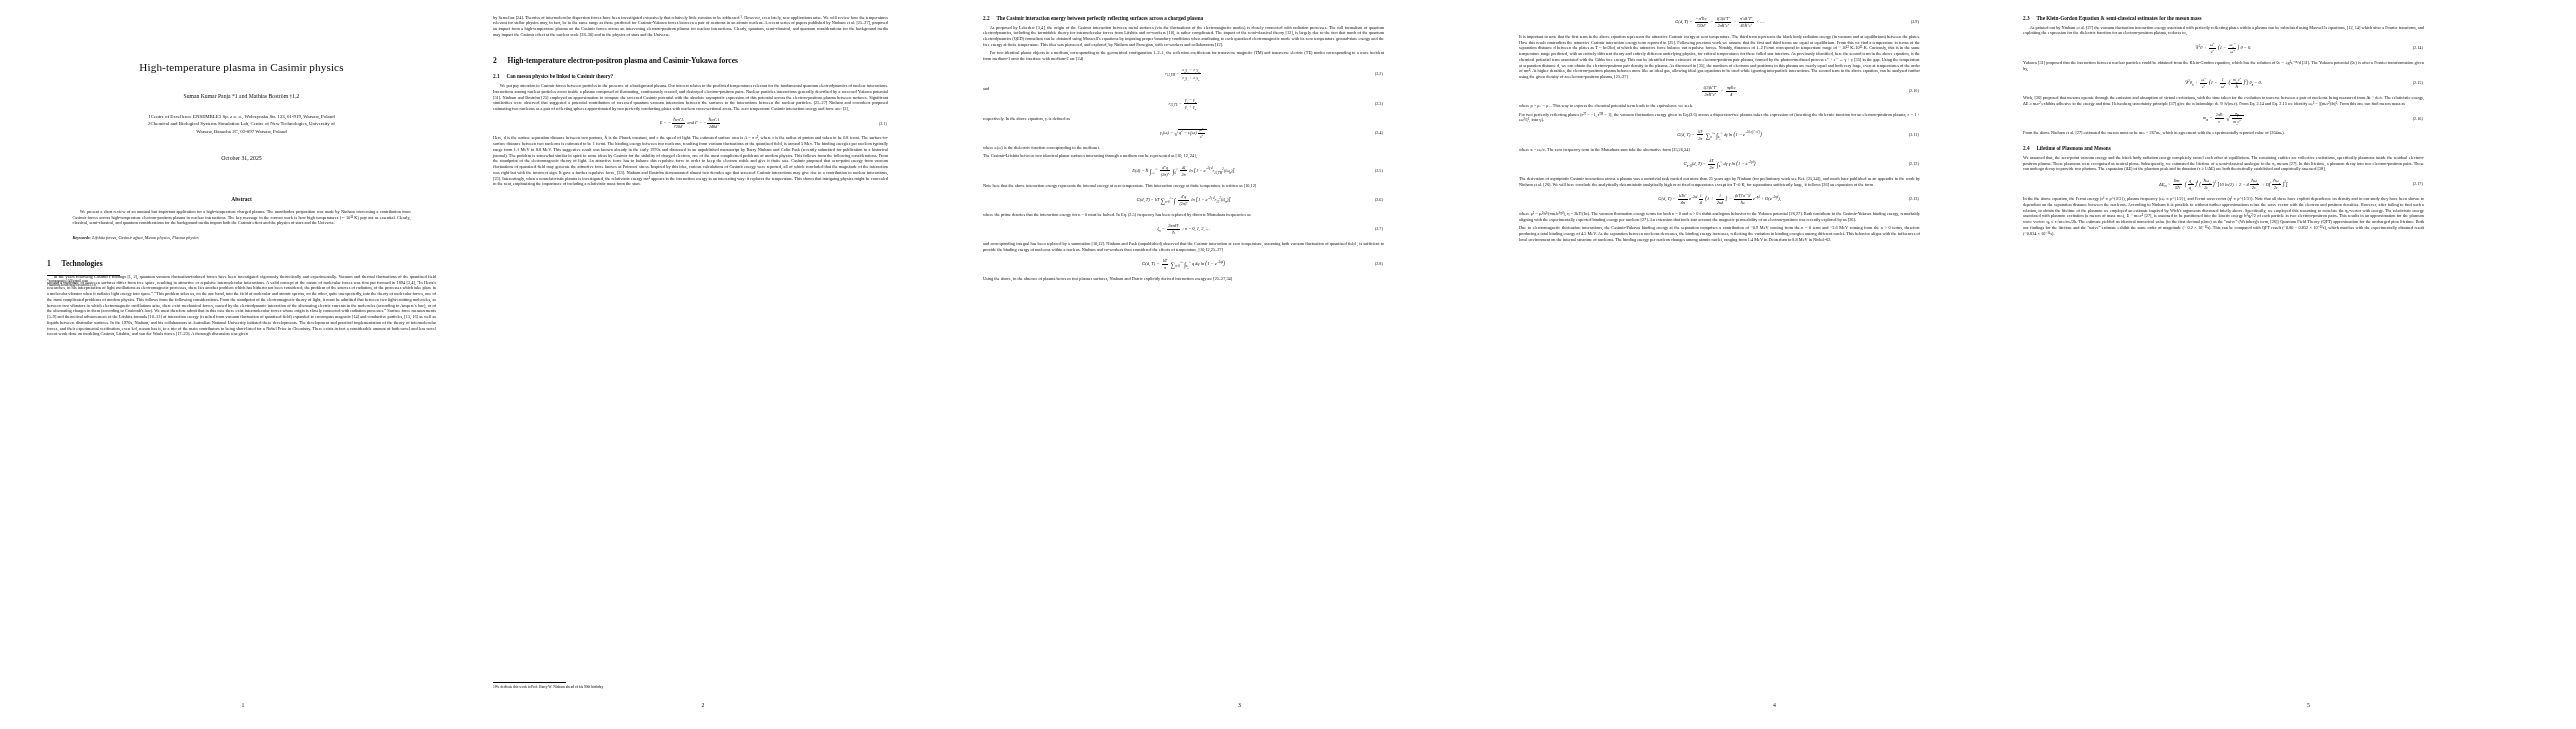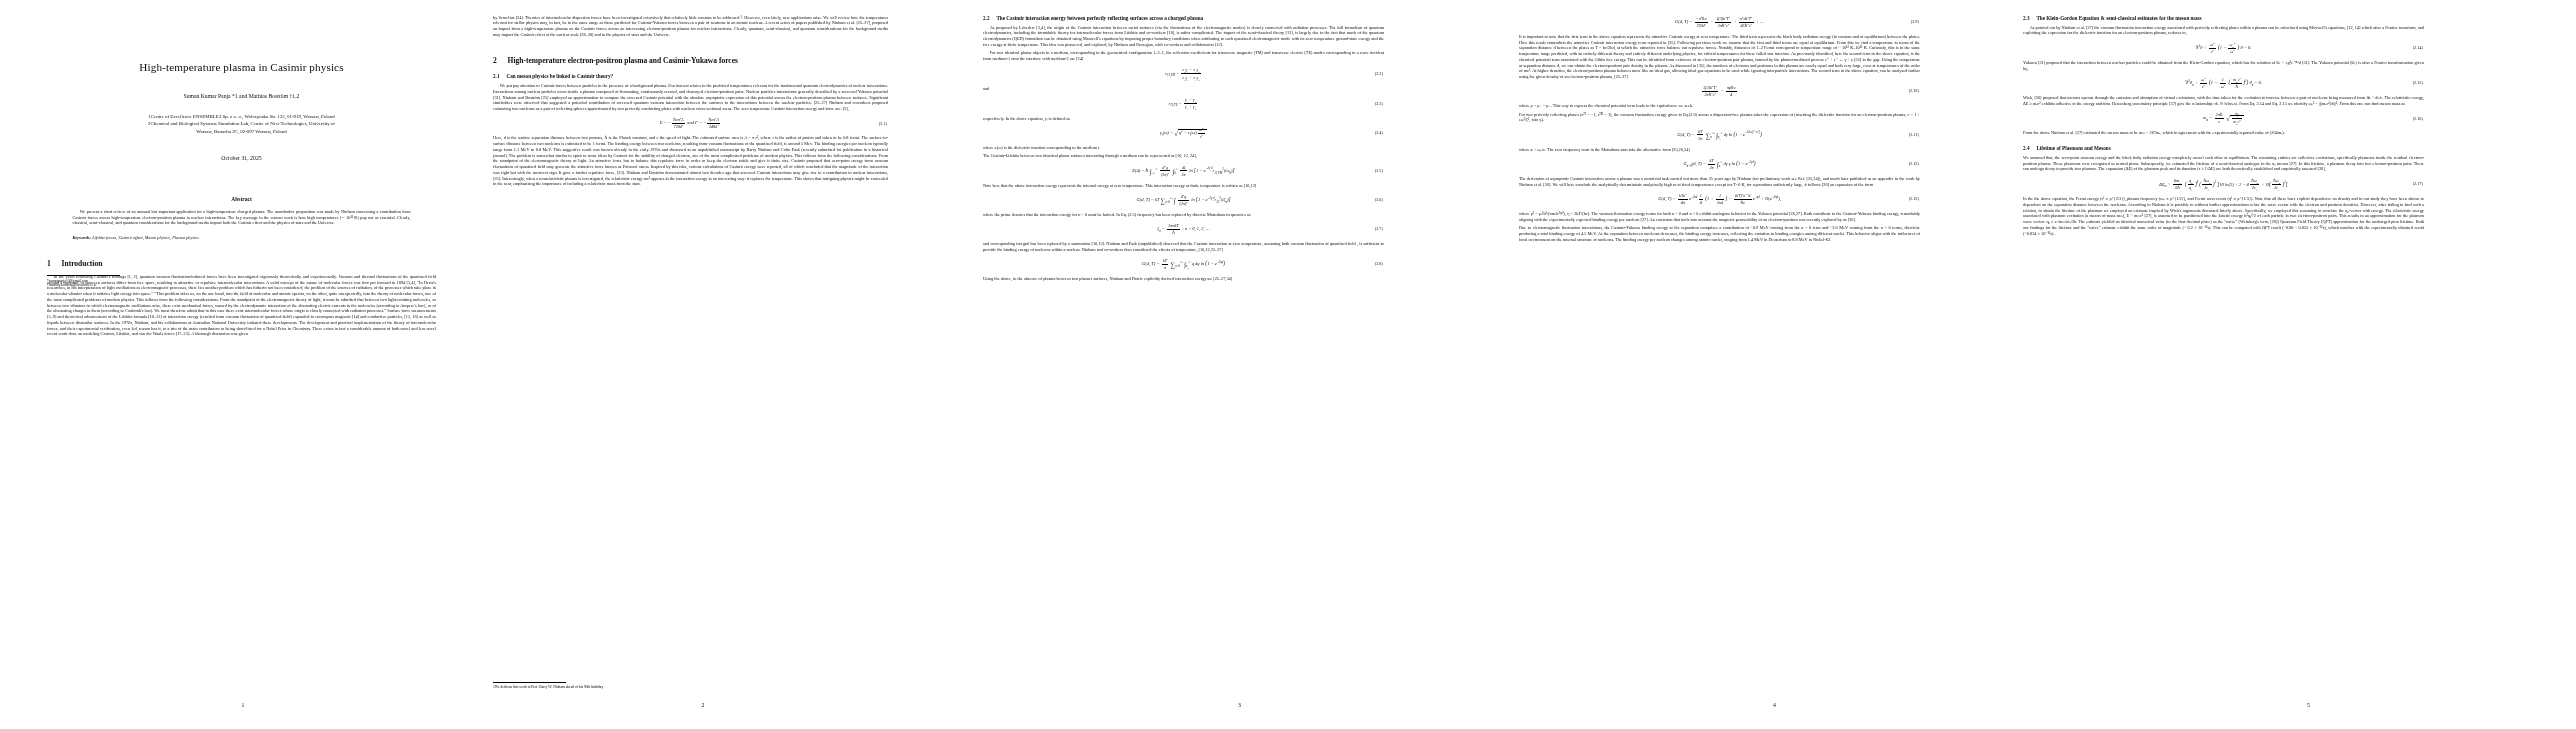--- a/index.html
+++ b/index.html
@@ -73,21 +73,21 @@
       <div class="authors">Suman Kumar Panja *1 and Mathias Boström †1,2</div>
       <div class="affil">1Centre of Excellence ENSEMBLE3 Sp. z o. o., Wolczynska Str. 133, 01-919, Warsaw, Poland</div>
       <div class="affil" style="margin-top:0.6px">2Chemical and Biological Systems Simulation Lab, Centre of New Technologies, University of</div>
       <div class="affil" style="margin-top:0.6px">Warsaw, Banacha 2C, 02-097 Warsaw, Poland</div>
       <div class="docdate">October 31, 2025</div>
 
       <div class="abs-head">Abstract</div>
       <div class="abs-body">We present a short review of an unusual but important application for a high-temperature charged plasma. The unorthodox proposition was made by Ninham concerning a contribution from Casimir forces across high-temperature electron-positron plasma in nuclear interactions. The key message in the current work is how high temperatures (∼ 10¹¹ K) pop out as essential. Clearly, classical, semi-classical, and quantum considerations for the background media impact both the Casimir effect and the physics of stars and the Universe.</div>
       <div class="kw"><b>Keywords</b><span>: Lifshitz forces, Casimir effect, Meson physics, Plasma physics</span></div>
 
-      <div class="sec"><span class="n">1</span><span>Introduction</span></div>
+      <div class="sec"><span class="n">1</span><span>Technologies</span></div>
       <p>In the years following Casimir's findings  [1, 2], quantum vacuum fluctuation-induced forces have been investigated vigorously theoretically and experimentally. Vacuum and thermal fluctuations of the quantized field around a molecule or between surfaces differ from free space, resulting in attractive or repulsive intermolecular interactions. A valid concept of the nature of molecular forces was first put forward in 1894  [3,4], “In Hertz's researches, in his interpretation of light oscillations as electromagnetic processes, there lies another problem which has hitherto not been considered, the problem of the sources of radiation, of the processes which take place in a molecular vibrator when it radiates light energy into space.” “This problem takes us, on the one hand, into the field of molecular and atomic spectra, on the other, quite unexpectedly, into the theory of molecular forces, one of the most complicated problems of modern physics. This follows from the following considerations. From the standpoint of the electromagnetic theory of light, it must be admitted that between two light-emitting molecules, as between two vibrators in which electromagnetic oscillations arise, there exist mechanical forces, caused by the electrodynamic interaction of the alternating electric currents in the molecules (according to Ampere's law), or of the alternating charges in them (according to Coulomb's law). We must therefore admit that in this case there exist intermolecular forces whose origin is closely connected with radiation processes.” Surface force measurements  [5–9] and theoretical advancement of the Lifshitz formula  [10–13] of interaction energy (resulted from vacuum fluctuation of quantized field) expanded to encompass magnetic [14] and conductive particles, [15, 16] as well as liquids between dissimilar surfaces. In the 1970s, Ninham, and his collaborators at Australian National University initiated these developments. The development and practical implementation of the theory of intermolecular forces, and their experimental verification, even led, reason has it, to a trio of the main contributors to being short-listed for a Nobel Prize in Chemistry. There exists in fact a considerable amount of both novel and less novel recent work done on modeling Casimir, Lifshitz, and van der Waals forces [17–23]. A thorough discussion was given</p>
 
       <div style="position:absolute;bottom:52px;left:0;width:100%;">
         <div class="fnrule"></div>
         <p class="fn">*sumanpanja10@gmail.com</p>
         <p class="fn">†mathias.bostrom@ensemble3.eu</p>
       </div>
     </div>
     <div class="pgnum">1</div>
   </div>

